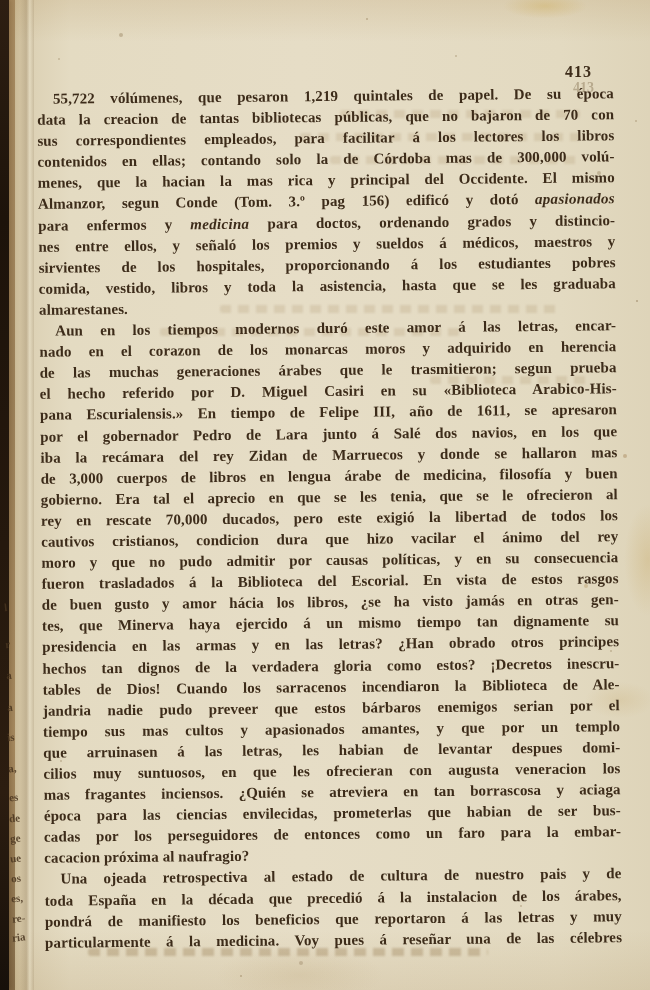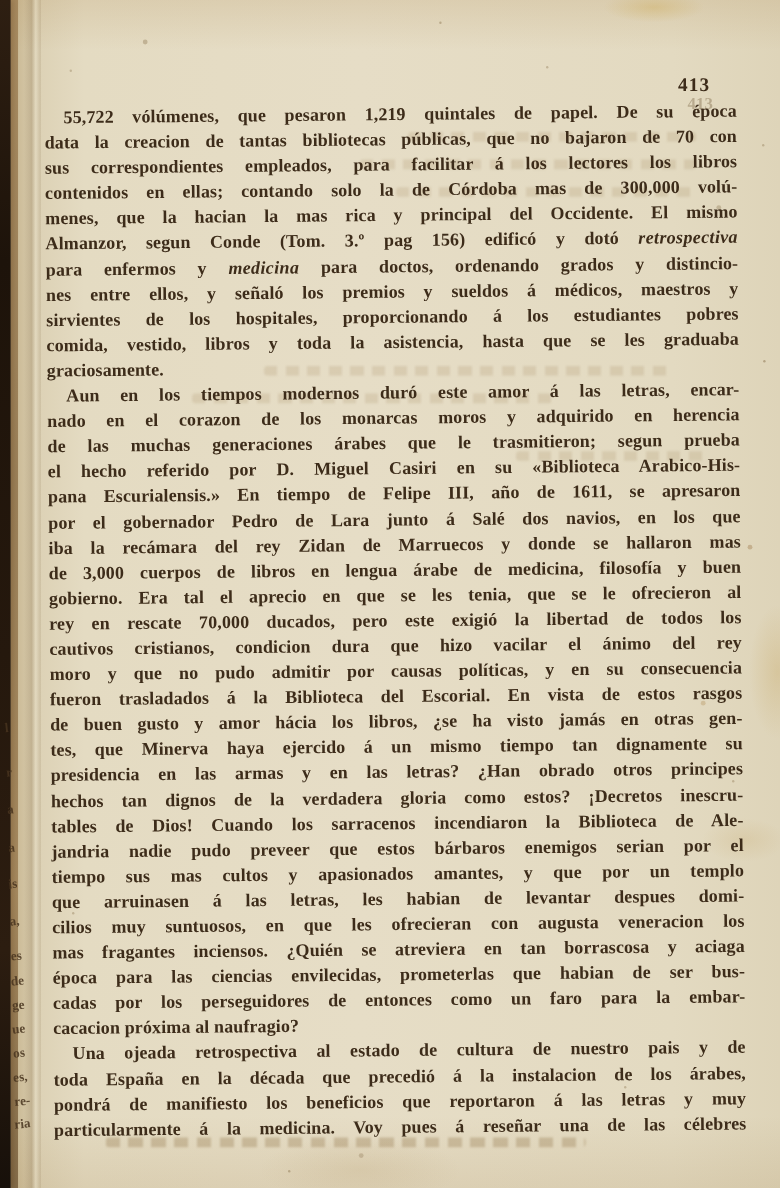--- a/index.html
+++ b/index.html
@@ -109,26 +109,26 @@
 <div class="ghost" style="top:328px;left:160px;width:300px;"></div>
 <div class="ghost" style="top:376px;left:430px;width:160px;"></div>
 <div class="ghost strong" style="top:948px;left:88px;width:400px;"></div>
 
 <div class="text-block" id="page-text">
     <div class="line indent"><span>55,722 vólúmenes, que pesaron 1,219 quintales de papel. De su época</span></div>
     <div class="line"><span>data la creacion de tantas bibliotecas públicas, que no bajaron de 70 con</span></div>
     <div class="line"><span>sus correspondientes empleados, para facilitar á los lectores los libros</span></div>
     <div class="line"><span>contenidos en ellas; contando solo la de Córdoba mas de 300,000 volú-</span></div>
     <div class="line"><span>menes, que la hacian la mas rica y principal del Occidente. El mismo</span></div>
-    <div class="line"><span>Almanzor, segun Conde (Tom. 3.º pag 156) edificó y dotó </span><i>retrospectiva</i><span></span></div>
+    <div class="line"><span>Almanzor, segun Conde (Tom. 3.º pag 156) edificó y dotó </span><i>apasionados</i><span></span></div>
     <div class="line"><span>para enfermos y </span><i>medicina</i><span> para doctos, ordenando grados y distincio-</span></div>
     <div class="line"><span>nes entre ellos, y señaló los premios y sueldos á médicos, maestros y</span></div>
     <div class="line"><span>sirvientes de los hospitales, proporcionando á los estudiantes pobres</span></div>
     <div class="line"><span>comida, vestido, libros y toda la asistencia, hasta que se les graduaba</span></div>
-    <div class="line last"><span>graciosamente.</span></div>
+    <div class="line last"><span>almarestanes.</span></div>
     <div class="line indent"><span>Aun en los tiempos modernos duró este amor á las letras, encar-</span></div>
     <div class="line"><span>nado en el corazon de los monarcas moros y adquirido en herencia</span></div>
     <div class="line"><span>de las muchas generaciones árabes que le trasmitieron; segun prueba</span></div>
     <div class="line"><span>el hecho referido por D. Miguel Casiri en su «Biblioteca Arabico-His-</span></div>
     <div class="line"><span>pana Escurialensis.» En tiempo de Felipe III, año de 1611, se apresaron</span></div>
     <div class="line"><span>por el gobernador Pedro de Lara junto á Salé dos navios, en los que</span></div>
     <div class="line"><span>iba la recámara del rey Zidan de Marruecos y donde se hallaron mas</span></div>
     <div class="line"><span>de 3,000 cuerpos de libros en lengua árabe de medicina, filosofía y buen</span></div>
     <div class="line"><span>gobierno. Era tal el aprecio en que se les tenia, que se le ofrecieron al</span></div>
     <div class="line"><span>rey en rescate 70,000 ducados, pero este exigió la libertad de todos los</span></div>

